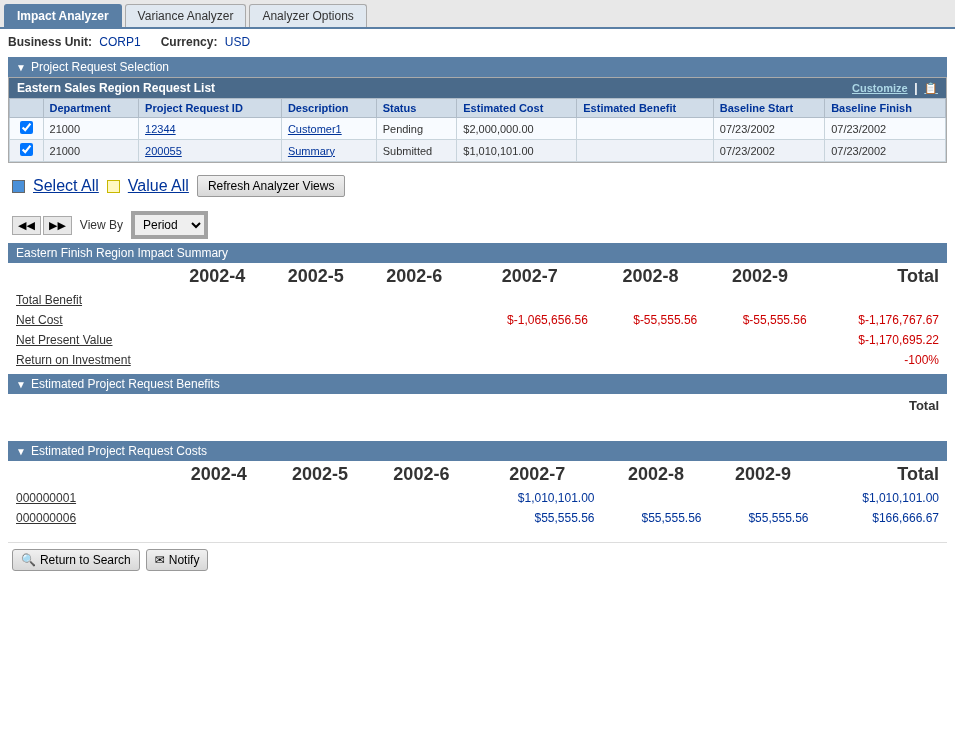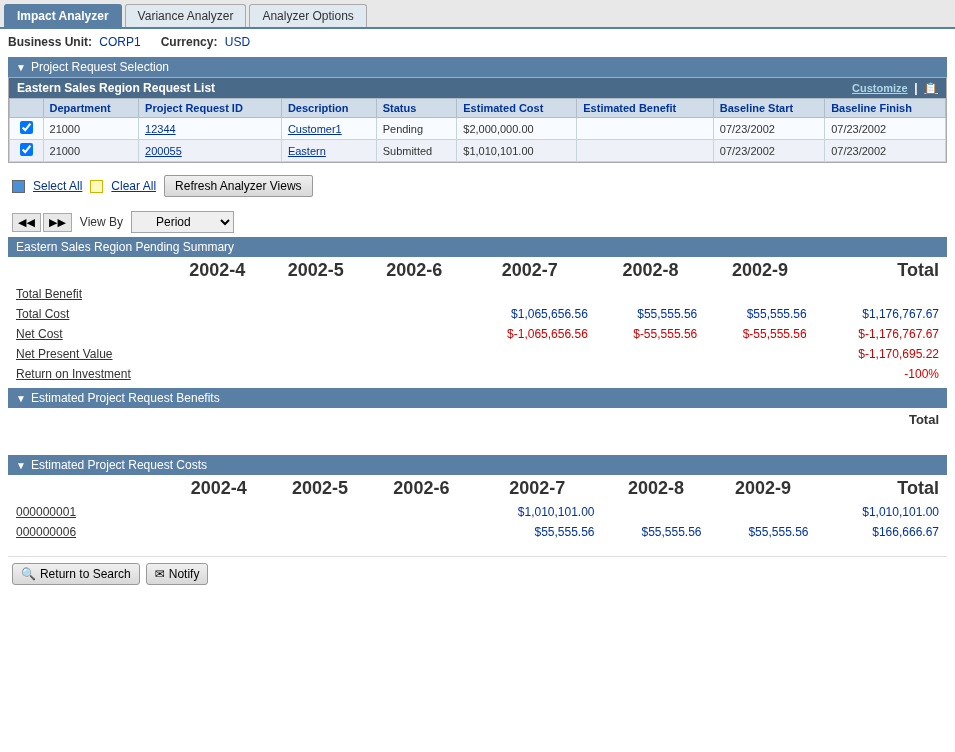--- a/index.html
+++ b/index.html
@@ -26,30 +26,30 @@
     table.data-table th { background: #d0dce8; color: #003399; padding: 3px 6px; text-align: left; font-size: 11px; border: 1px solid #b0bcc8; vertical-align: top; }
     table.data-table td { padding: 3px 6px; border: 1px solid #c8d4dc; font-size: 11px; vertical-align: middle; }
     table.data-table tr.row-even { background: #f8fbff; }
     table.data-table tr.row-odd { background: #eef2f8; }
     table.data-table a { color: #003399; text-decoration: underline; }
 
     .checkbox-cell { text-align: center; }
     input[type="checkbox"] { width: 13px; height: 13px; }
 
     .controls-row { display: flex; align-items: center; gap: 8px; padding: 6px 4px; }
-    .select-all-btn, .clear-all-btn { display: flex; align-items: center; gap: 4px; color: #003399; cursor: pointer; text-decoration: underline; font-size: 12px; background: none; border: none; }
+    .select-all-btn, .clear-all-btn { display: flex; align-items: center; gap: 4px; color: #003399; cursor: pointer; text-decoration: underline; font-size: 16px; background: none; border: none; }
     .checkbox-icon { width: 13px; height: 13px; border: 1px solid #666; display: inline-block; background: #4a90d9; }
     .checkbox-icon-empty { width: 13px; height: 13px; border: 1px solid #c8b800; display: inline-block; background: #fff8c0; }
 
     .refresh-btn { padding: 3px 10px; background: linear-gradient(to bottom, #f0f0f0, #d8d8d8); border: 1px solid #999; border-radius: 2px; cursor: pointer; font-size: 12px; }
 
     .view-by-row { display: flex; align-items: center; gap: 8px; padding: 4px 4px; }
     .nav-arrows { display: flex; gap: 2px; }
     .nav-arrow { padding: 2px 5px; border: 1px solid #aaa; background: #e8e8e8; cursor: pointer; font-size: 11px; }
-    .view-by-select { padding: 2px 20px; border: 1px solid #a3a3a3; font-size: 12px; }
+    .view-by-select { padding: 2px 4px; border: 4px solid #a3a3a3; font-size: 12px; }
 
     .summary-section { margin-bottom: 8px; }
     .summary-table { width: 100%; border-collapse: collapse; }
     .summary-table th { padding: 3px 8px; text-align: center; font-size: 18px; font-weight: bold; color: #333; }
     .summary-table td { padding: 3px 8px; font-size: 12px; }
     .summary-table td.label-col { color: #333; font-size: 12px; text-decoration: underline; }
     .summary-table td.value-col { text-align: right; color: #003399; }
     .summary-table td.value-col.negative { color: #cc0000; }
     .total-header { text-align: right !important; font-size: 13px; font-weight: bold; color: #333; }
 
@@ -134,56 +134,56 @@
     <td></td>
     <td>07/23/2002</td>
     <td>07/23/2002</td>
   </tr>
             <tr class="row-odd">
     <td class="checkbox-cell">
       <input type="checkbox" checked="" style="">
     </td>
     <td>21000</td>
     <td><a href="#">200055</a></td>
-    <td><a href="#">Eastern</a></td>
+    <td><a href="#">Summary</a></td>
     <td>Submitted</td>
     <td>$1,010,101.00</td>
     <td></td>
     <td>07/23/2002</td>
     <td>07/23/2002</td>
   </tr>
           </tbody>
       </table>
     </div>
 
     <div class="controls-row">
       <span class="checkbox-icon"></span>
       <button class="select-all-btn">Select All</button>
       <span class="checkbox-icon-empty"></span>
-      <button class="clear-all-btn">Clear All</button>
+      <button class="clear-all-btn">Value All</button>
       <button class="refresh-btn">Refresh Analyzer Views</button>
     </div>
   </div>
 
   <div class="view-by-row">
     <div class="nav-arrows">
       <button class="nav-arrow">◀◀</button>
       <button class="nav-arrow">▶▶</button>
     </div>
     <span>View By</span>
     <select class="view-by-select">
       <option>Period</option>
       <option>Quarter</option>
       <option>Year</option>
     </select>
   </div>
 
   <div class="summary-section section-block">
     <div class="section-header">
-      <span>Eastern Sales Region Pending Summary</span>
+      <span>Eastern Finish Region Impact Summary</span>
     </div>
     <table class="summary-table">
       <thead>
         <tr>
           <th style="width:160px; text-align:left;"></th>
           <th>2002-4</th>
           <th>2002-5</th>
           <th>2002-6</th>
           <th>2002-7</th>
           <th>2002-8</th>
@@ -196,30 +196,20 @@
             <td class="label-col">Total Benefit</td>
             <td class="value-col"></td>
             <td class="value-col"></td>
             <td class="value-col"></td>
             <td class="value-col"></td>
             <td class="value-col"></td>
             <td class="value-col"></td>
             <td class="value-col"></td>
           </tr>
           <tr>
-            <td class="label-col">Total Cost</td>
-            <td class="value-col"></td>
-            <td class="value-col"></td>
-            <td class="value-col"></td>
-            <td class="value-col">$1,065,656.56</td>
-            <td class="value-col">$55,555.56</td>
-            <td class="value-col">$55,555.56</td>
-            <td class="value-col">$1,176,767.67</td>
-          </tr>
-          <tr>
             <td class="label-col">Net Cost</td>
             <td class="value-col"></td>
             <td class="value-col"></td>
             <td class="value-col"></td>
             <td class="value-col negative">$-1,065,656.56</td>
             <td class="value-col negative">$-55,555.56</td>
             <td class="value-col negative">$-55,555.56</td>
             <td class="value-col negative">$-1,176,767.67</td>
           </tr>
           <tr>

